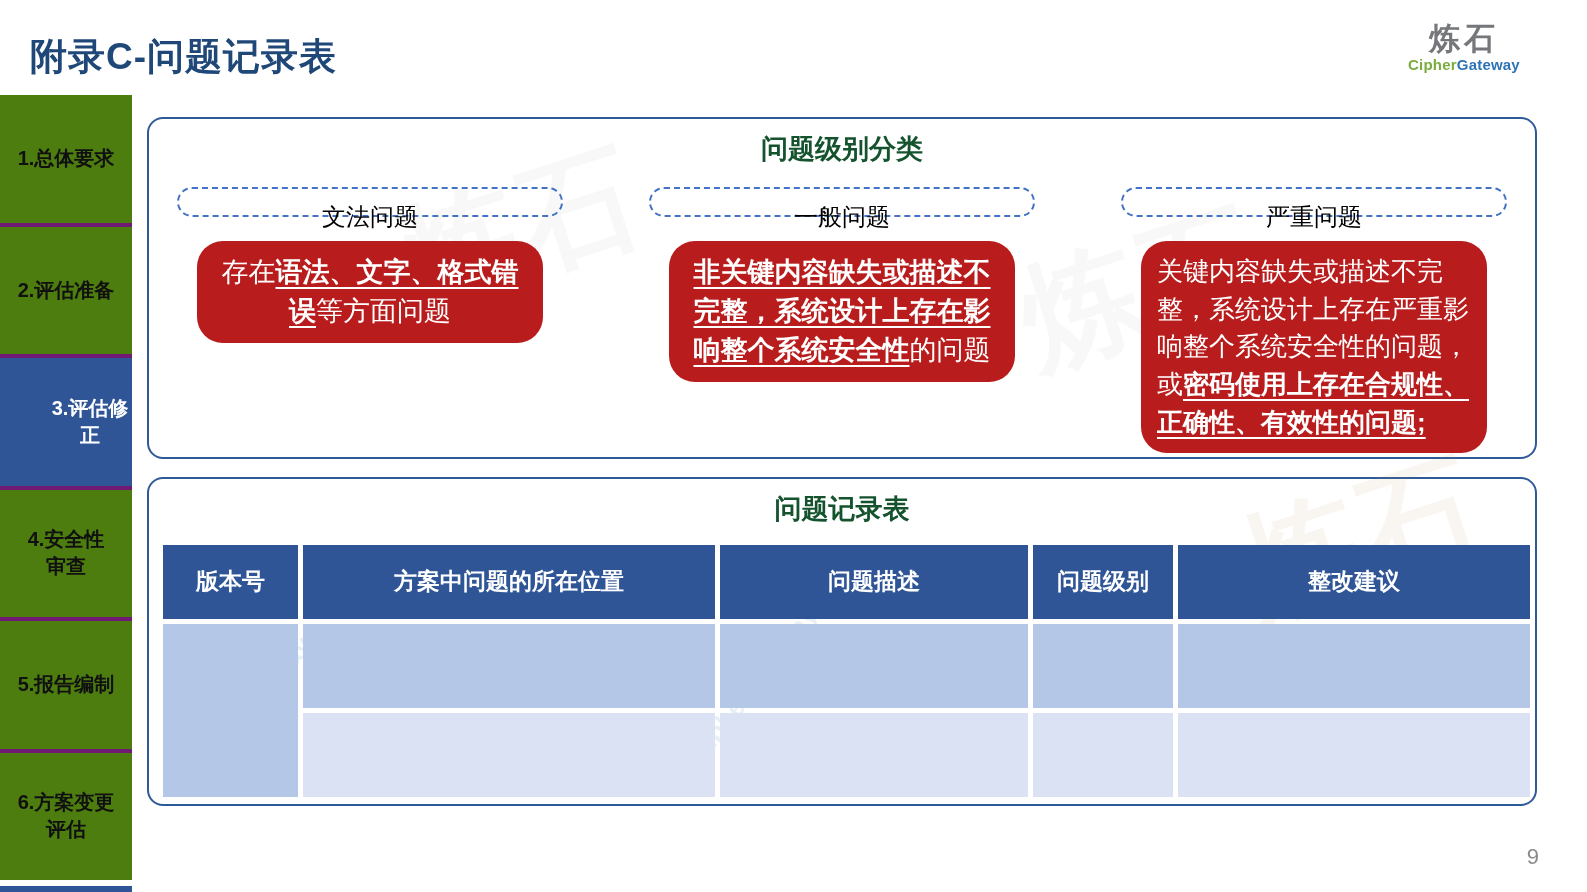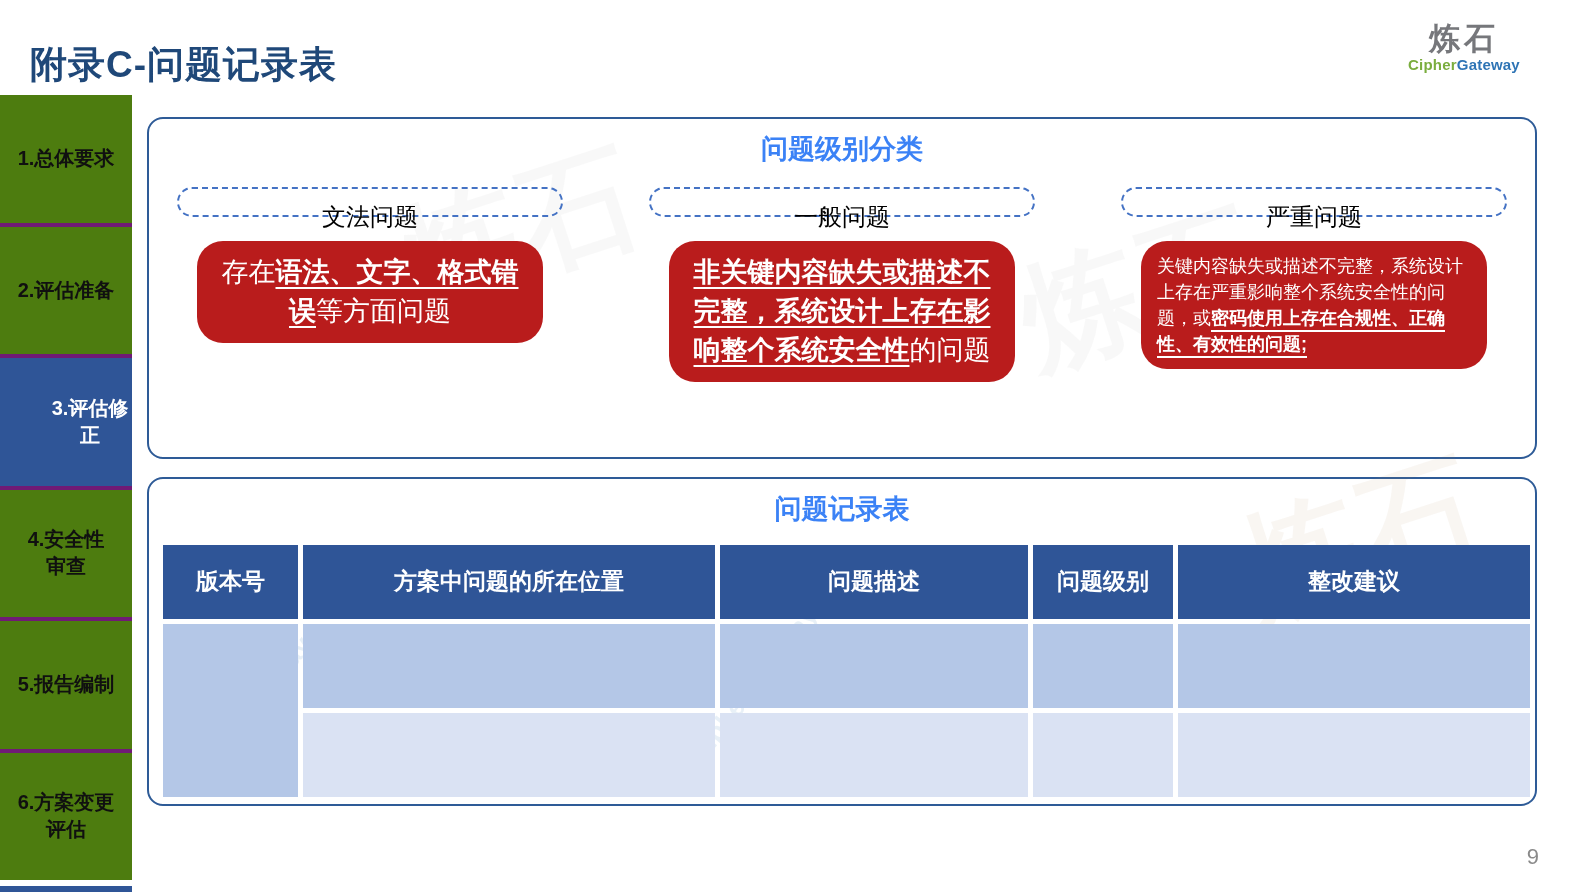--- a/index.html
+++ b/index.html
@@ -5,21 +5,21 @@
   * { margin:0; padding:0; box-sizing:border-box; }
   html,body { background:#ffffff; }
   body {
     font-family:"Liberation Sans","DejaVu Sans",sans-serif;
     width:1587px; height:892px; position:relative; overflow:hidden;
   }
   .slide { position:absolute; inset:0; background:#ffffff; }
 
   
   .page-title {
-    position:absolute; left:30px; top:40px;
+    position:absolute; left:30px; top:32px;
     font-size:37px; font-weight:800; color:#1F4879; letter-spacing:1px;
   }
   .logo { position:absolute; right:58px; top:22px; width:130px; text-align:center; }
   .logo .logo-cn {
     font-size:31px; font-weight:700; color:#76777B; letter-spacing:4px; line-height:1.1;
   }
   .logo .logo-en { font-size:15px; font-weight:700; letter-spacing:.2px; }
   .logo .logo-en .g1 { color:#7AAD3E; }
   .logo .logo-en .g2 { color:#2E74B5; }
 
@@ -41,21 +41,21 @@
 
   
   .panel {
     position:absolute; left:147px; width:1390px;
     border:2.5px solid #2E5B97; border-radius:16px; background:#ffffff;
   }
   .panel1 { top:117px; height:342px; }
   .panel2 { top:477px; height:329px; }
   .panel-title {
     position:absolute; left:0; right:0; top:12px; text-align:center;
-    font-size:27px; font-weight:800; color:#3b82f6;
+    font-size:27px; font-weight:800; color:#14532d;
   }
 
   
   .boxes {
     position:absolute; left:28px; right:28px; top:68px; bottom:20px;
     display:flex; gap:86px;
   }
   .dashed-box {
     flex:1; border:2.5px dashed #4472C4; border-radius:32px;
     padding:10px 18px 16px 18px; display:flex; flex-direction:column; position:relative;
@@ -68,21 +68,21 @@
     flex:1; background:#b91c1c; border-radius:26px; color:#ffffff;
     display:flex; align-items:center; justify-content:center;
     padding:12px 16px; font-size:27px; line-height:1.45;
   }
   .inner-box p { width:100%; }
   .inner-box .seg-em {
     font-weight:800; text-decoration:underline;
     text-underline-offset:6px; text-decoration-thickness:2px;
   }
   .inner-box.align-center p { text-align:center; }
-  .inner-box.align-left { font-size:18px; }
+  .inner-box.align-left { font-size:26px; }
   .inner-box.align-left p { text-align:left; }
 
   
   .rtable {
     position:absolute; left:14px; right:5px; top:66px;
     display:grid; grid-template-columns:135px 412px 308px 140px 1fr;
     grid-template-rows:74px 84px 84px; gap:5px;
   }
   .th {
     background:#2F5597; color:#ffffff; font-weight:800; font-size:23px;

